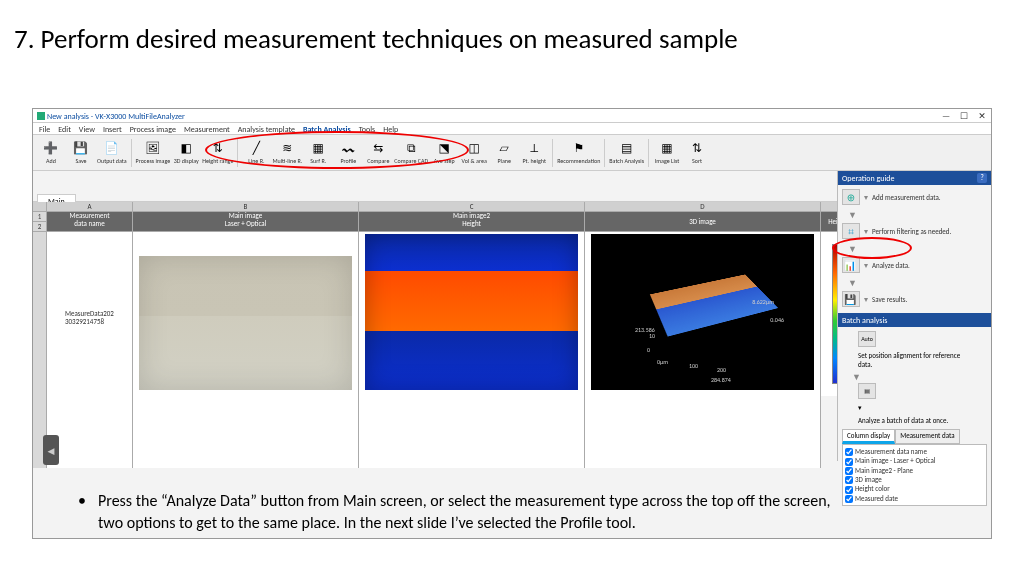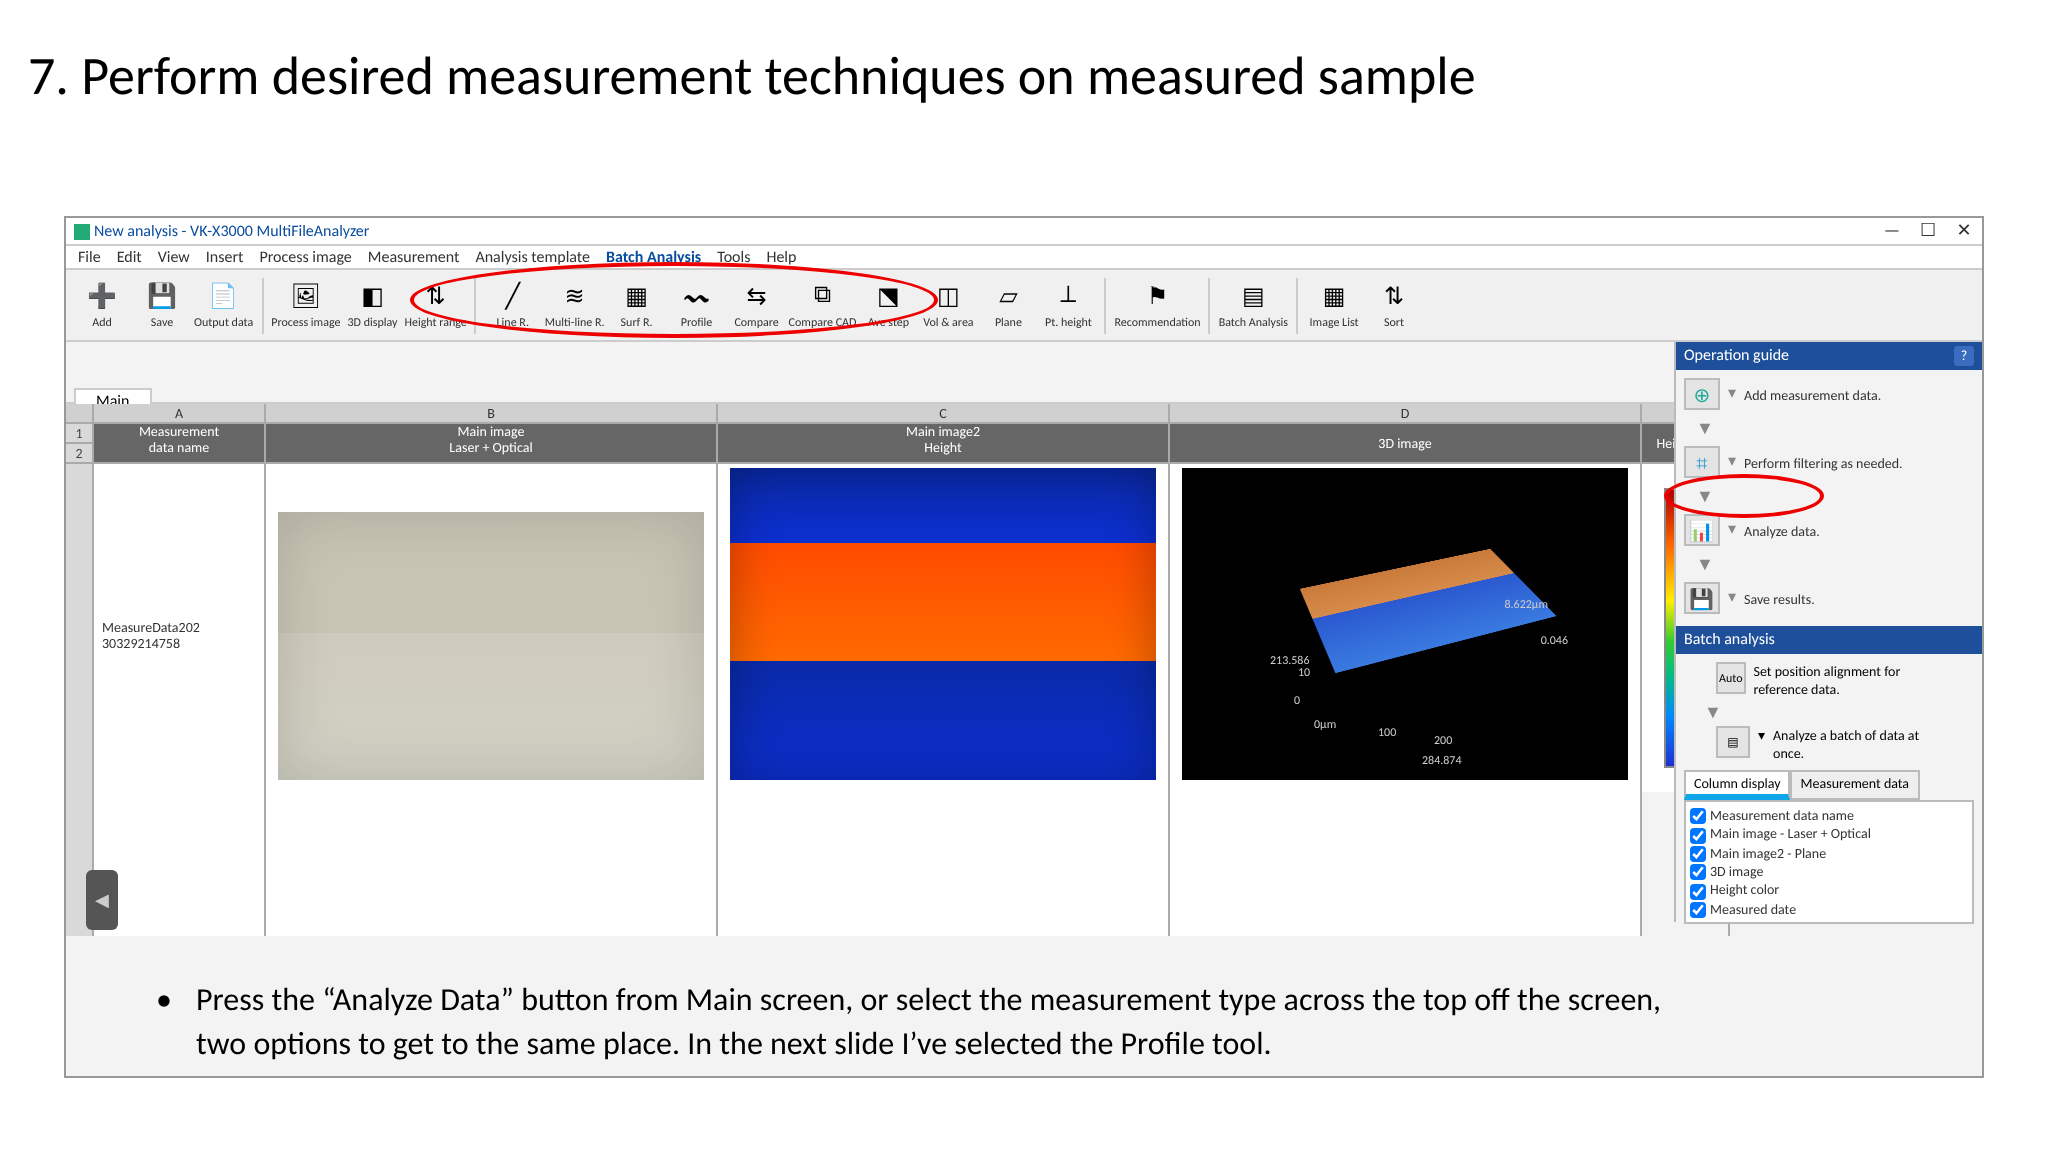--- a/index.html
+++ b/index.html
@@ -41,21 +41,21 @@
   .rownums .rh { background: #d0d0d0; height: 10px; }
   
   .cols { flex: 1; display: flex; overflow: hidden; }
   .col { border-right: 1px solid #aaa; display: flex; flex-direction: column; }
   .col .ch { height: 10px; background: #d0d0d0; text-align: center; font-size: 7px; border-bottom: 1px solid #aaa; color: #333; }
   .col .sh { height: 10px; background: #666; color: #fff; text-align: center; font-size: 7px; font-weight: 500; border-bottom: 1px solid #aaa; }
   .col .body { flex: 1; background: #fff; position: relative; }
   
   .colA { width: 86px; }
   .colA .body { background: #fff; }
-  .colA .meas-label { font-size: 7px; color: #333; padding: 78px 2px 0 4px; line-height: 1.1; }
+  .colA .meas-label { font-size: 7px; color: #333; padding: 78px 2px 0 18px; line-height: 1.1; }
   
   .colB { width: 226px; }
   .colB .img { margin: 24px 6px 6px 6px; height: 134px; background: linear-gradient(180deg,#c8c4b4 0%,#c9c5b5 45%,#cfccbd 45%,#d2d1c5 100%); box-shadow: inset 0 0 30px rgba(0,0,0,.15); }
   
   .colC { width: 226px; }
   .colC .img { margin: 2px 6px 6px 6px; height: 156px; background: linear-gradient(180deg,#0a2aa8 0%,#0c2fd0 24%,#ff4b00 24%,#ff6a00 62%,#0a2aa8 62%,#0c2fd0 100%); box-shadow: inset 0 0 24px rgba(0,0,0,.3); }
   
   .colD { width: 236px; }
   .colD .img3d { margin: 2px 6px 6px 6px; height: 156px; background: #000; position: relative; overflow: hidden; }
   .plane3d { position: absolute; width: 110px; height: 70px; left: 66px; top: 32px; background: linear-gradient(180deg,#c97a3a 0%,#d68b4a 40%,#2a58d0 40%,#3a7ae0 100%); transform: perspective(300px) rotateX(55deg) rotateZ(-22deg); box-shadow: 0 6px 12px rgba(0,0,0,.5); }
@@ -86,21 +86,21 @@
   .op-step { display: flex; align-items: center; gap: 4px; padding: 4px; font-size: 7px; color: #333; }
   .op-step .sicon { width: 18px; height: 16px; background: #e4e4e4; border: 1px solid #bbb; display:flex; align-items:center; justify-content:center; font-size:10px; }
   .op-step .sicon.green { color: #2a9; }
   .op-step .sicon.blue { color: #29c; }
   .op-step .darr { font-size: 8px; color: #888; }
   .op-sep { height: 10px; display:flex; align-items:center; padding-left:10px; color:#888; font-size:9px; }
   .ellipse2 { position: absolute; border: 2px solid #e00; border-radius: 50%; top: 52px; left: -6px; width: 80px; height: 22px; pointer-events: none; }
   
   .batch-header { background: #1d4f9a; color: #fff; font-size: 8px; padding: 2px 4px; margin-top: 2px; }
   .batch-body { padding: 2px 4px; }
-  .batch-step { display: flex; gap: 4px; font-size: 7px; padding: 2px 16px; align-items: flex-start; }
+  .batch-step { display: flex; gap: 4px; font-size: 7px; padding: 2px 16px; align-items: flex-start; flex-direction: column; }
   .batch-step .bicon { width: 18px; height: 16px; background: #e4e4e4; border:1px solid #bbb; font-size:6px; display:flex; align-items:center; justify-content:center; }
   .tabs-mini { display: flex; font-size: 7px; margin-top: 2px; }
   .tabs-mini div { padding: 1px 4px; border: 1px solid #bbb; background: #eee; }
   .tabs-mini .active { background: #fff; border-bottom: 3px solid #0ea5e9; }
   .check-list { background: #fff; border: 1px solid #bbb; padding: 2px; font-size: 7px; line-height: 1.3; }
   .check-list label { display: block; color: #333; }
   .check-list input { width: 8px; height: 8px; vertical-align: middle; margin-right: 2px; }
   
   .instructions { position: absolute; top: 490px; left: 78px; width: 780px; font-size: 16px; color: #000; line-height: 1.35; }
   .instructions .bullet { display: flex; gap: 14px; }

